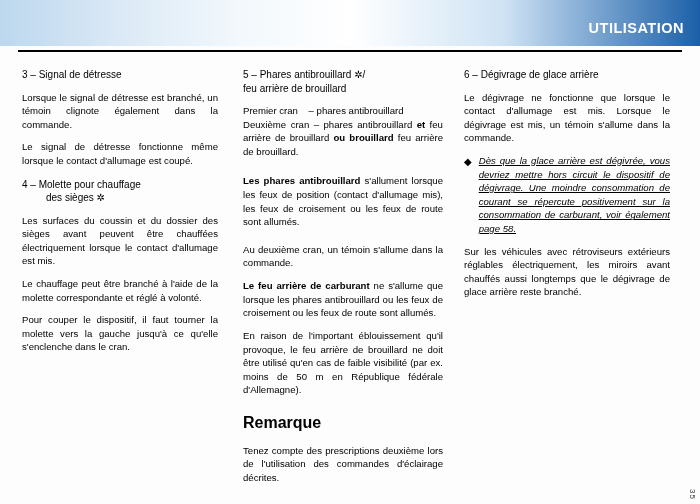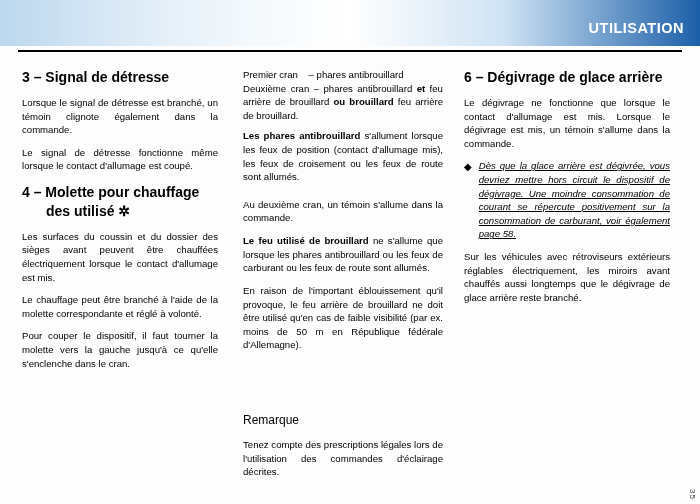--- a/index.html
+++ b/index.html
@@ -53,47 +53,47 @@
     top: 68px;
     font-size: 9.6px;
     line-height: 1.42;
     text-align: justify;
   }
   .col1 { left: 22px; width: 196px; }
   .col2 { left: 243px; width: 200px; }
   .col3 { left: 464px; width: 206px; }
 
   h3.sec {
-    font-size: 14px;
-    font-weight: bold;
+    font-size: 10px;
+    font-weight: normal;
     margin: 0 0 9px 0;
     line-height: 1.35;
   }
   h3.sec.spaced {
     margin-top: 10px;
   }
   p {
     margin: 0 0 9px 0;
   }
   p.tight {
-    margin-bottom: 7px;
+    margin-bottom: 16px;
   }
   b { font-weight: bold; }
   .note-block {
     position: absolute;
     left: 243px;
     top: 412px;
     width: 200px;
     font-size: 9.6px;
     line-height: 1.42;
     text-align: justify;
   }
   .note-title {
-    font-weight: normal;
-    font-size: 12px;
+    font-weight: bold;
+    font-size: 16px;
     margin: 0 0 9px 0;
   }
   .bullet-row {
     display: flex;
     gap: 7px;
     margin: 0 0 9px 0;
   }
   .bullet-diamond {
     flex: 0 0 auto;
     font-size: 10px;
@@ -125,57 +125,61 @@
     <div class="header-title">UTILISATION</div>
   </div>
   <div class="header-rule"></div>
 
   <div class="col col1">
     <h3 class="sec">3 – Signal de détresse</h3>
     <p>Lorsque le signal de détresse est branché, un témoin clignote également dans la commande.</p>
     <p>Le signal de détresse fonctionne même lorsque le contact d'allumage est coupé.</p>
     <h3 class="sec spaced">
       <span>4 – Molette pour chauffage</span><br>
-      <span style="display:inline-block; padding-left:24px;">des utilisé ✲</span>
+      <span style="display:inline-block; padding-left:24px;">des sièges ✲</span>
     </h3>
     <p>Les surfaces du coussin et du dossier des sièges avant peuvent être chauffées électriquement lorsque le contact d'allumage est mis.</p>
     <p>Le chauffage peut être branché à l'aide de la molette correspondante et réglé à volonté.</p>
     <p>Pour couper le dispositif, il faut tourner la molette vers la gauche jusqu'à ce qu'elle s'enclenche dans le cran.</p>
   </div>
 
   <div class="col col2">
+    <h3 class="sec">
+      <span>5 – Phares antibrouillard ✲/</span><br>
+      <span>feu arrière de brouillard</span>
+    </h3>
 
     <p class="tight">
       <span>Premier cran</span>
       &nbsp;&nbsp;
       <span>–</span>
       <span>phares antibrouillard</span><br>
       <span>Deuxième cran</span>
       <span>–</span>
       <span>phares antibrouillard </span><b>et</b><span> feu arrière de brouillard </span><b>ou brouillard</b><span> feu arrière de brouillard.</span>
     </p>
 
     <p><b>Les phares antibrouillard</b><span> s'allument lorsque les feux de position (contact d'allumage mis), les feux de croisement ou les feux de route sont allumés.</span></p>
 
     <p style="margin-top:14px;">Au deuxième cran, un témoin s'allume dans la commande.</p>
 
-    <p><b>Le feu utilisé de brouillard</b><span> ne s'allume que lorsque les phares antibrouillard ou les feux de carburant ou les feux de route sont allumés.</span></p>
+    <p><b>Le feu arrière de carburant</b><span> ne s'allume que lorsque les phares antibrouillard ou les feux de croisement ou les feux de route sont allumés.</span></p>
 
     <p>En raison de l'important éblouissement qu'il provoque, le feu arrière de brouillard ne doit être utilisé qu'en cas de faible visibilité (par ex. moins de 50 m en République fédérale d'Allemagne).</p>
   </div>
 
   <div class="col col3">
     <h3 class="sec">6 – Dégivrage de glace arrière</h3>
     <p>Le dégivrage ne fonctionne que lorsque le contact d'allumage est mis. Lorsque le dégivrage est mis, un témoin s'allume dans la commande.</p>
     <div class="bullet-row">
       <span class="bullet-diamond">◆</span>
       <span class="bullet-text">Dès que la glace arrière est dégivrée, vous devriez mettre hors circuit le dispositif de dégivrage. Une moindre consommation de courant se répercute positivement sur la consommation de carburant, voir également page 58.</span>
     </div>
     <p>Sur les véhicules avec rétroviseurs extérieurs réglables électriquement, les miroirs avant chauffés aussi longtemps que le dégivrage de glace arrière reste branché.</p>
   </div>
 
   <div class="note-block">
     <p class="note-title">Remarque</p>
-    <p>Tenez compte des prescriptions légales lors de l'utilisation des commandes d'éclairage décrites.</p>
+    <p>Tenez compte des prescriptions deuxième lors de l'utilisation des commandes d'éclairage décrites.</p>
   </div>
 
   <div class="page-number">35</div>
 </div>
 
 </body></html>

